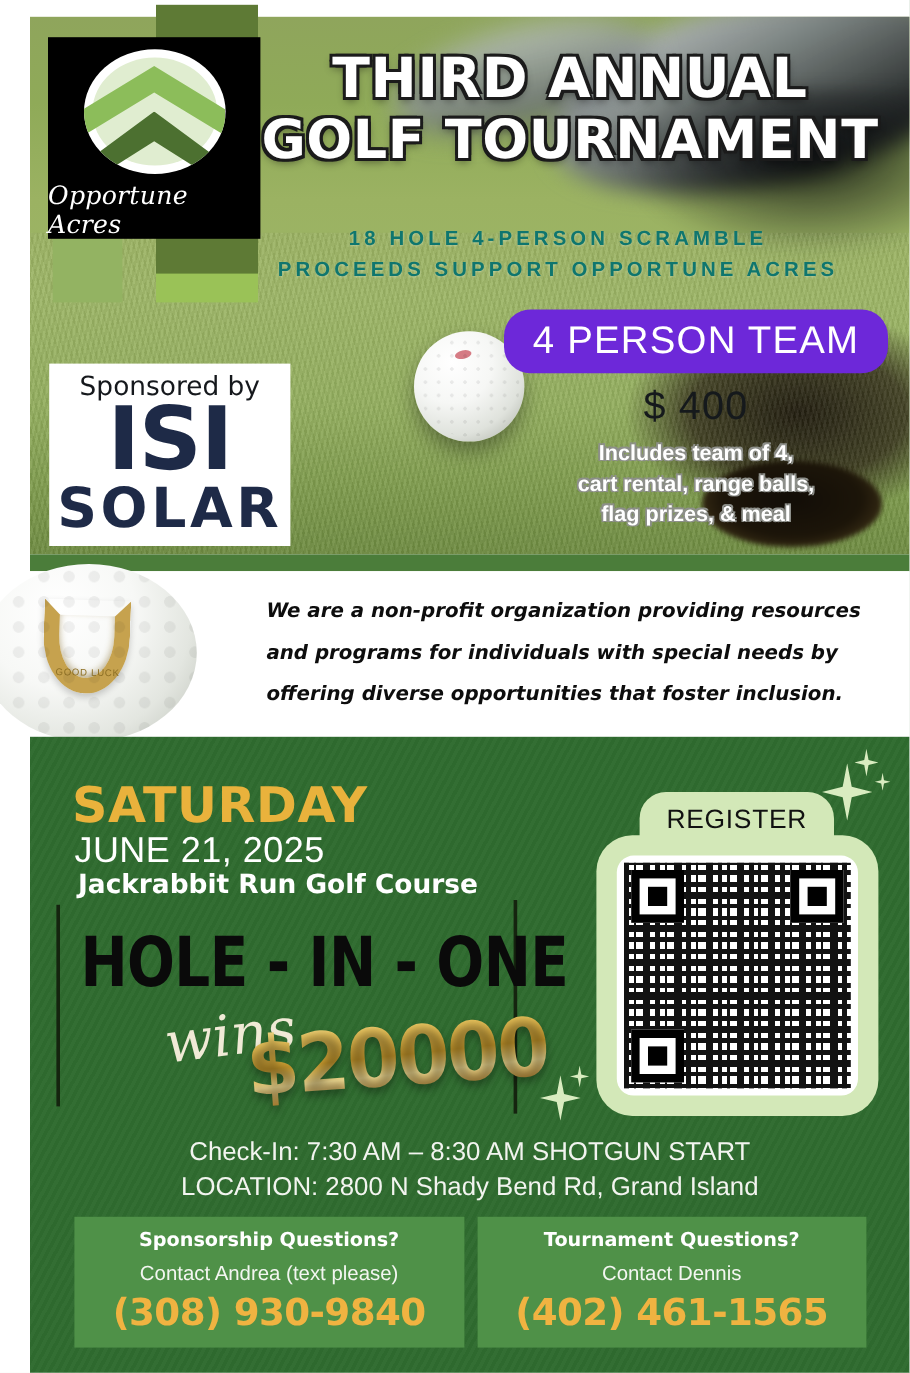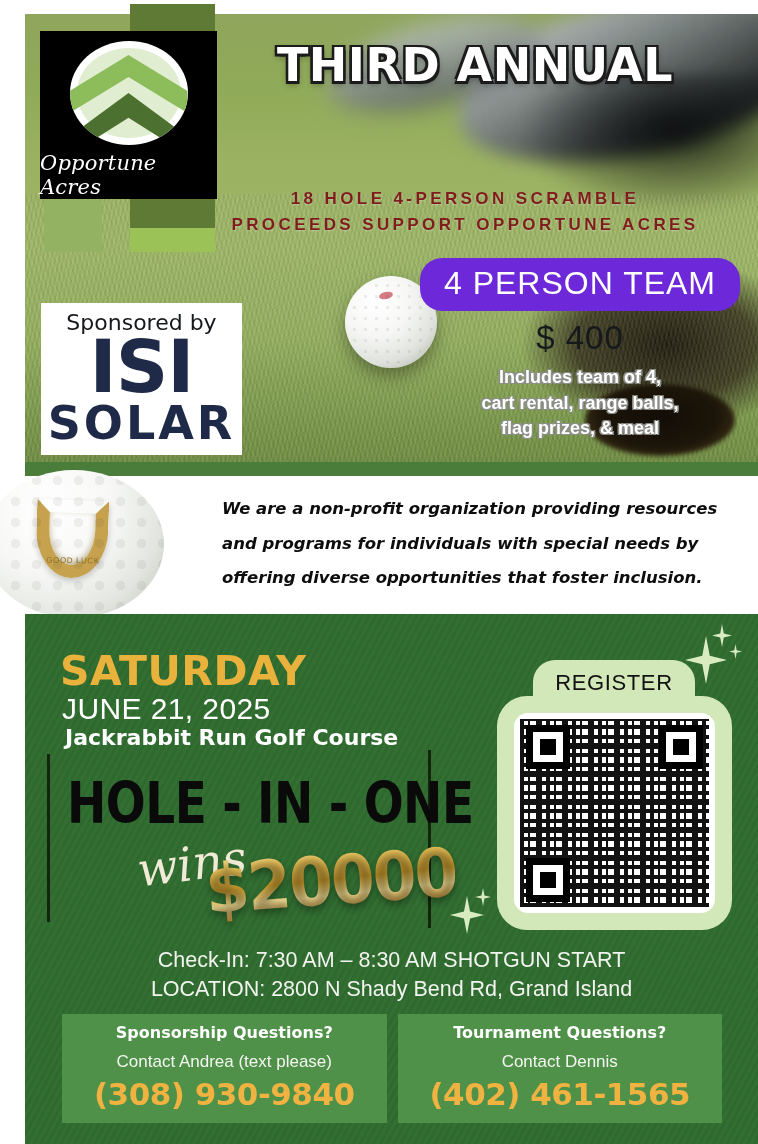--- a/index.html
+++ b/index.html
@@ -111,21 +111,21 @@
     font-family: "DejaVu Sans", sans-serif; font-weight: bold;
     color: #ffffff; font-size: 46px; line-height: 1.12; letter-spacing: .5px;
     text-shadow:
       -2.5px -2.5px 0 #1b1b1b, 2.5px -2.5px 0 #1b1b1b,
       -2.5px 2.5px 0 #1b1b1b, 2.5px 2.5px 0 #1b1b1b,
       0 3px 7px rgba(0,0,0,.45);
   }
   .h-line.two { font-size: 45px; }
   .subline {
     font-family: "Liberation Sans", sans-serif; font-weight: bold;
-    color: #7f1d1d; font-size: 17px; letter-spacing: 3.4px; line-height: 1.5;
+    color: #0f766e; font-size: 17px; letter-spacing: 3.4px; line-height: 1.5;
     text-shadow: 0 1px 2px rgba(255,255,255,.32);
   }
   .sub-wrap { position: absolute; left: 180px; top: 186px; width: 570px; text-align: center; }
 
   
   .price-wrap { position: absolute; left: 415px; top: 258px; width: 330px; text-align: center; }
   .price-pill {
     display: inline-block; background: #6d28d9; color: #ffffff;
     font-size: 32px; letter-spacing: 1px; padding: 7px 24px 9px; border-radius: 22px;
     font-family: Liberation Sans, sans-serif;
@@ -321,20 +321,21 @@
   <div class="logo-card">
     <div class="logo-circle">
       <div class="chev chev-light"></div>
       <div class="chev chev-dark"></div>
     </div>
     <div class="logo-wordmark">Opportune Acres</div>
   </div>
 
   <div class="headline">
     <div class="h-line one">THIRD ANNUAL</div>
+    <div class="h-line two">GOLF TOURNAMENT</div>
   </div>
   <div class="sub-wrap">
     <div class="subline">18 HOLE 4-PERSON SCRAMBLE</div>
     <div class="subline">PROCEEDS SUPPORT OPPORTUNE ACRES</div>
   </div>
 
   <div class="price-wrap">
     <div class="price-pill">4 PERSON TEAM</div>
     <div class="price-amt">$ 400</div>
     <div class="price-incl">

